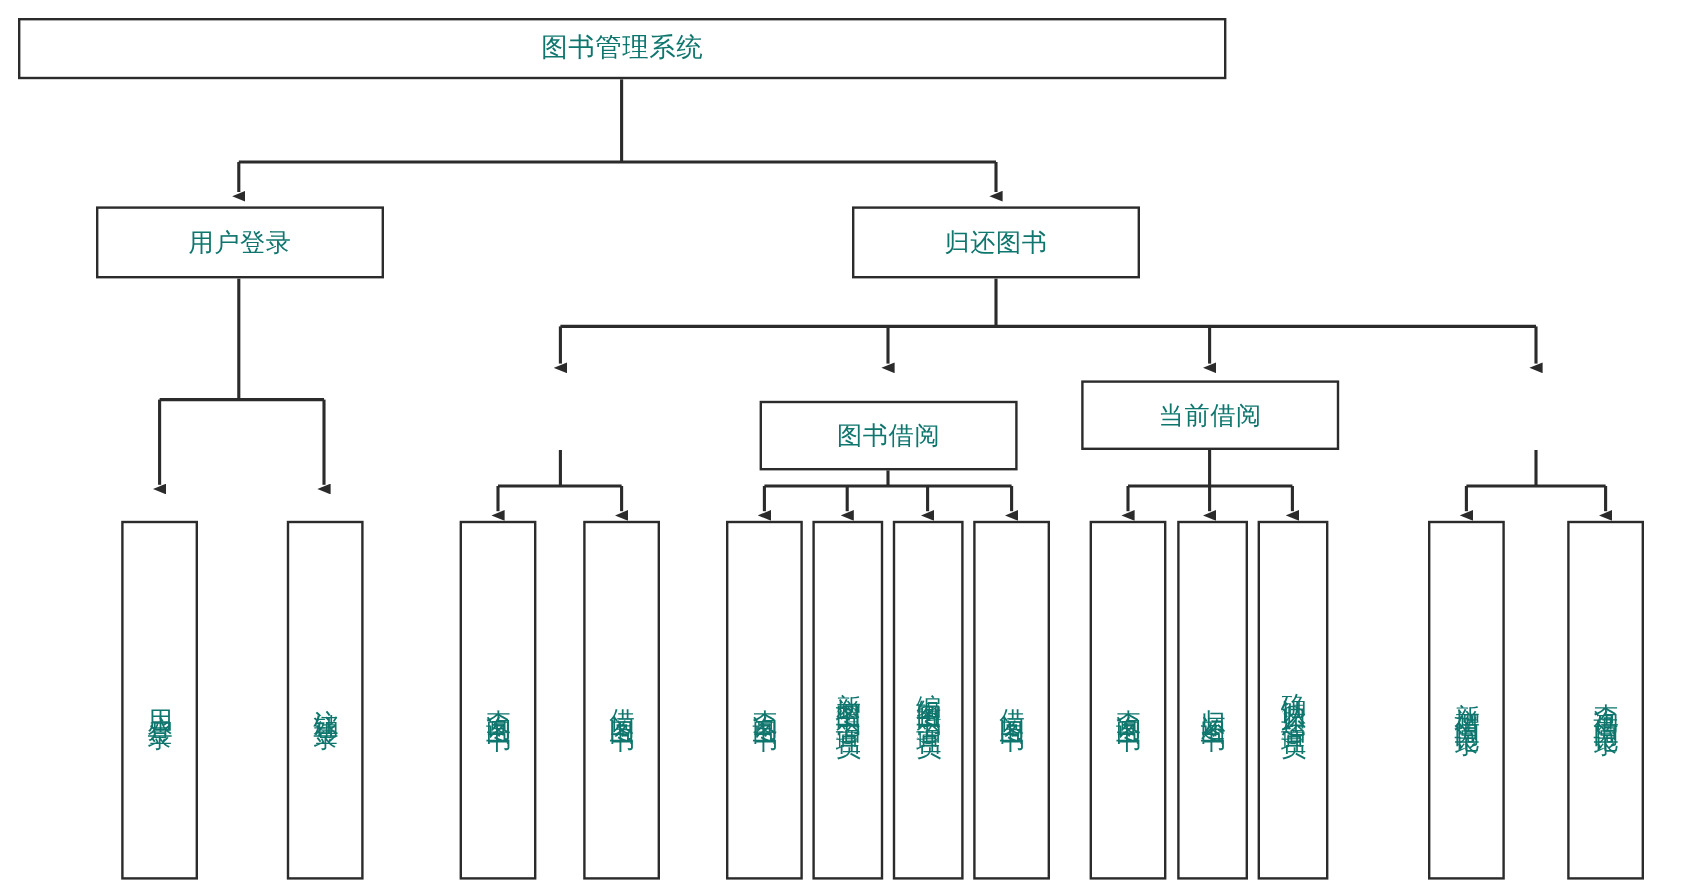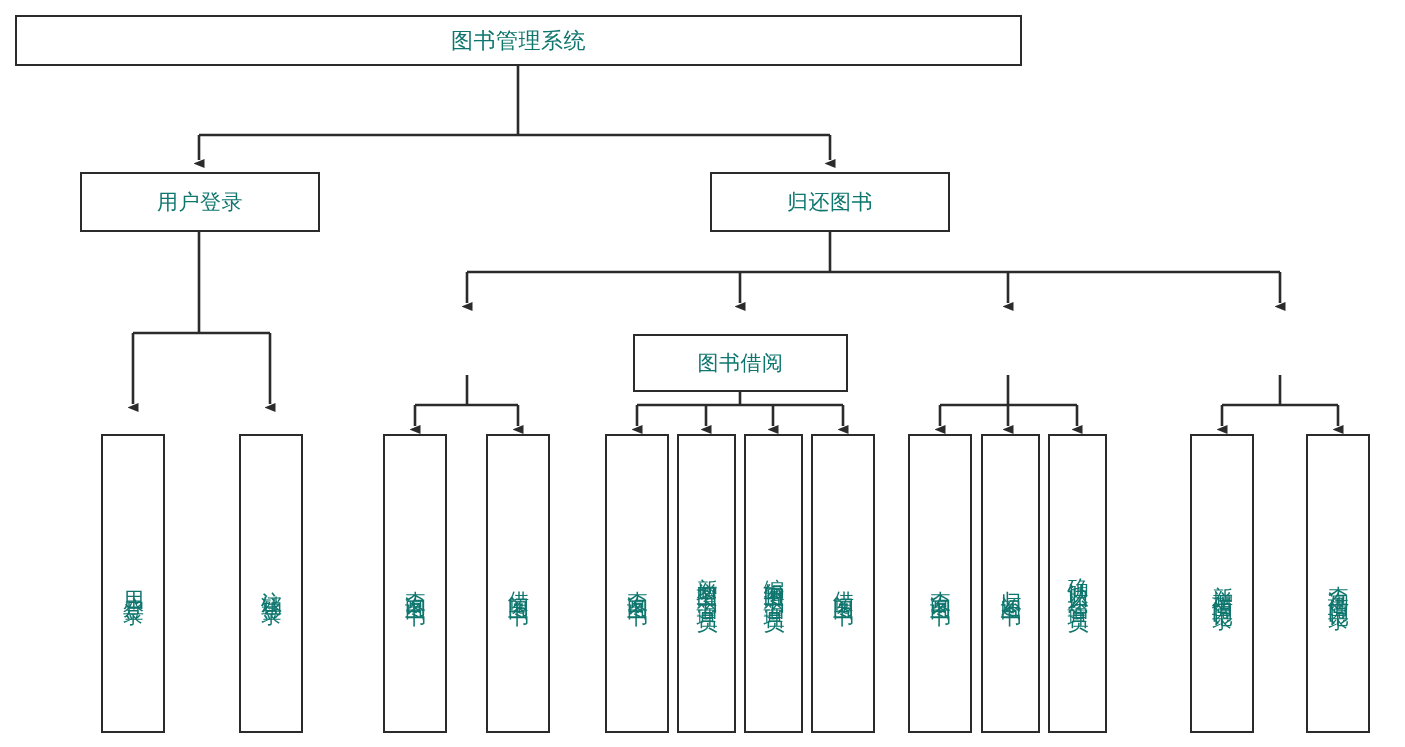--- a/index.html
+++ b/index.html
@@ -136,20 +136,23 @@
   <div class="node horiz" style="left:80px; top:172px; width:240px; height:60px;">
     <span class="label">用户登录</span>
   </div>
   <div class="node horiz" style="left:710px; top:172px; width:240px; height:60px;">
     <span class="label">归还图书</span>
   </div>
 
   <div class="node horiz" style="left:633px; top:334px; width:215px; height:58px;">
     <span class="label">图书借阅</span>
   </div>
+  <div class="node horiz" style="left:901px; top:317px; width:215px; height:58px;">
+    <span class="label">当前借阅</span>
+  </div>
 
   <div class="node vert" style="left:101px; top:434px; width:64px; height:299px;">
     <span class="label">用户登录</span>
   </div>
   <div class="node vert" style="left:239px; top:434px; width:64px; height:299px;">
     <span class="label">注销登录</span>
   </div>
 
   <div class="node vert" style="left:383px; top:434px; width:64px; height:299px;">
     <span class="label">查询图书</span>

